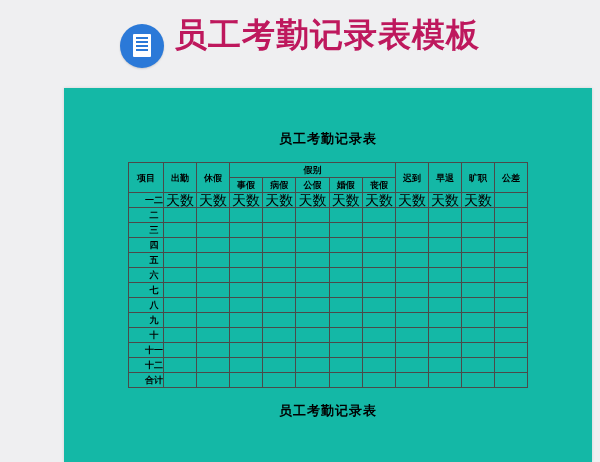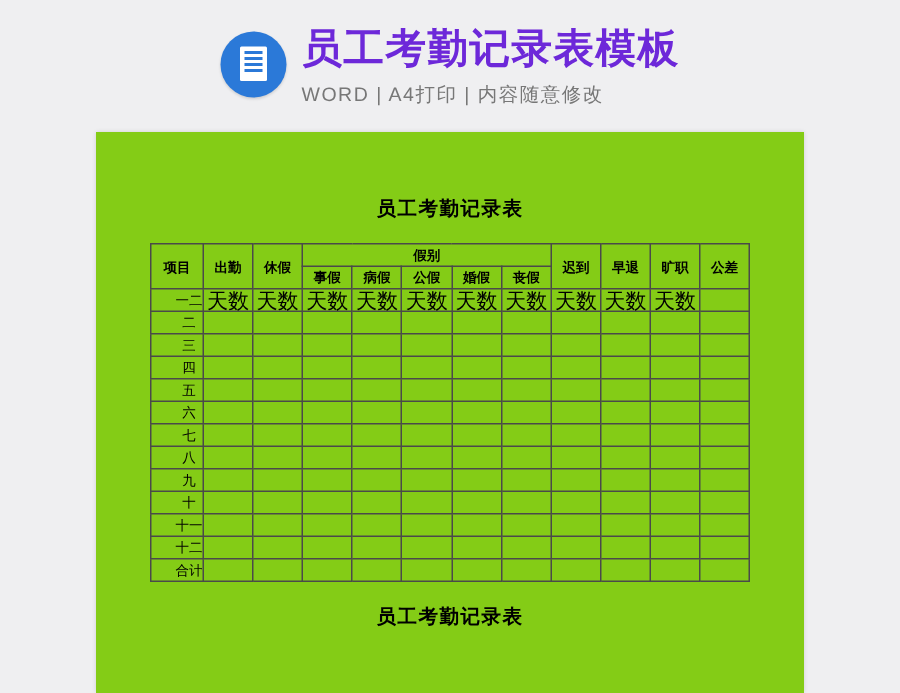--- a/index.html
+++ b/index.html
@@ -64,42 +64,42 @@
     width: 12px;
     height: 2px;
     background: #2b79d8;
     box-shadow: 0 4px 0 0 #2b79d8, 0 8px 0 0 #2b79d8, 0 12px 0 0 #2b79d8;
   }
   .banner-text {
     display: flex;
     flex-direction: column;
   }
   .banner-title {
-    font-size: 27px;
-    font-weight: bold;
-    color: #6d28d9;
+    font-size: 33px;
+    font-weight: bold;
+    color: #be185d;
     letter-spacing: 1px;
     line-height: 34px;
   }
   .banner-sub {
     font-size: 13px;
     color: #777777;
     letter-spacing: 1px;
     margin-top: 6px;
     line-height: 16px;
   }
 
   
   .page {
     position: absolute;
     left: 64px;
     top: 88px;
-    width: 472px;
+    width: 528px;
     height: 374px;
-    background: #84cc16;
+    background: #14b8a6;
     box-shadow: 0 0 3px rgba(0,0,0,0.12);
     overflow: hidden;
   }
   .doc-title {
     text-align: center;
     font-size: 13px;
     font-weight: bold;
     color: #000;
     margin-top: 42px;
     margin-bottom: 14px;
@@ -129,21 +129,21 @@
     vertical-align: middle;
     height: 14px;
     padding: 0;
     line-height: 12px;
   }
   table.att th {
     font-weight: bold;
     font-size: 9px;
   }
   table.att td.rowhead {
-    font-weight: normal;
+    font-weight: bold;
     letter-spacing: 0px;
     padding-left: 16px;
   }
   table.att td.days {
     font-size: 14px;
   }
   .col-item { width: 34px; margin-top: 16px; }
   .col-n { width: 32px; }
 </style>
 </head>
@@ -151,21 +151,20 @@
 
 <div id="root">
 
   <div class="banner">
     <div class="banner-inner">
       <div class="word-badge">
         <div class="doc"></div>
       </div>
       <div class="banner-text">
         <div class="banner-title">员工考勤记录表模板</div>
-        <div class="banner-sub">WORD | A4打印 | 内容随意修改</div>
       </div>
     </div>
   </div>
 
   <div class="page">
     <div class="doc-title">员工考勤记录表</div>
 
     <table class="att">
       <thead>
         <tr>

